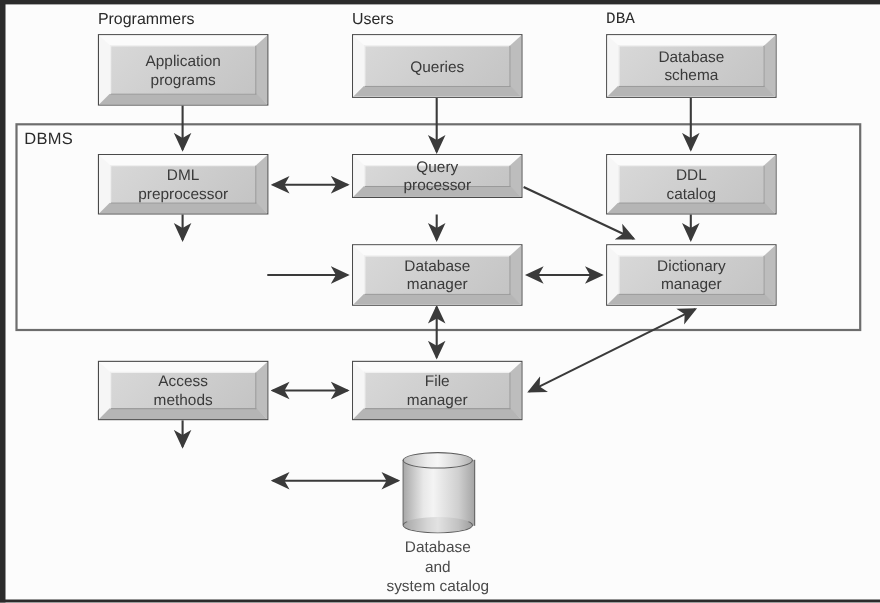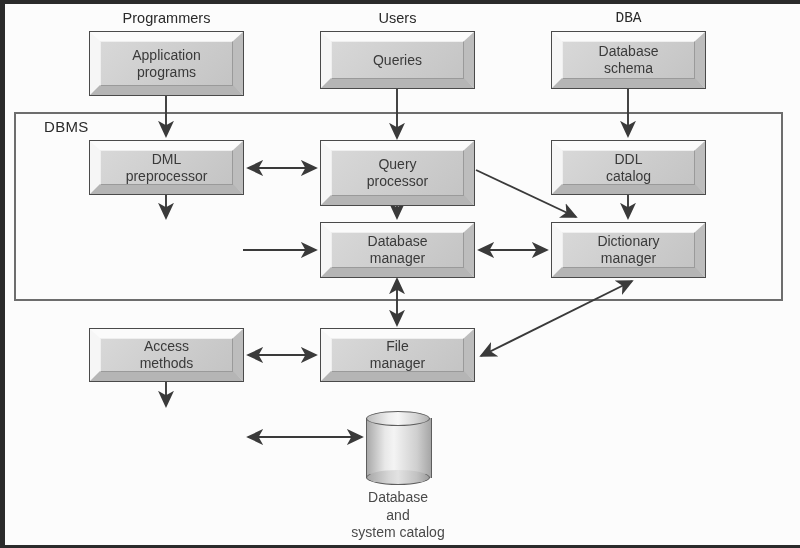--- a/index.html
+++ b/index.html
@@ -106,21 +106,20 @@
     left: 0; bottom: 0; right: 0; height: 10px;
     background: #b5b5b5;
     clip-path: polygon(10px 0, calc(100% - 10px) 0, 100% 100%, 0 100%);
   }
 
   
   .caption {
     position: absolute;
     font-size: 14.5px;
     color: #2a2a2a;
-    text-align: center;
     white-space: nowrap;
   }
   .cyl-caption {
     position: absolute;
     font-size: 14px;
     color: #4a4a4a;
     text-align: center;
     line-height: 1.25;
     white-space: pre-line;
     width: 200px;
@@ -169,21 +168,21 @@
 <body>
 
 <div id="canvas">
 
   <div class="paper"></div>
   <div class="edge-strip-left"></div>
   <div class="edge-strip-top"></div>
   <div class="edge-strip-bottom"></div>
 
   <div class="dbms-box" style="left:14px; top:112px; width:769px; height:189px;"></div>
-  <div class="dbms-label" style="left:44px; top:118px;">DBMS</div>
+  <div class="dbms-label" style="left:22px; top:118px;">DBMS</div>
 
   <svg class="wires" viewBox="0 0 800 548" xmlns="http://www.w3.org/2000/svg">
     <defs>
       <marker id="ah" markerWidth="9" markerHeight="9" refX="8" refY="4.5" orient="auto" markerUnits="strokeWidth">
         <path d="M0,0.3 L9,4.5 L0,8.7 L2.4,4.5 Z" fill="#3a3a3a"></path>
       </marker>
       <marker id="ahb" markerWidth="9" markerHeight="9" refX="1" refY="4.5" orient="auto" markerUnits="strokeWidth">
         <path d="M9,0.3 L0,4.5 L9,8.7 L6.6,4.5 Z" fill="#3a3a3a"></path>
       </marker>
     </defs>
@@ -253,21 +252,21 @@
 
   <div class="node" style="left:89px; top:140px; width:155px; height:55px;">
     <span class="bevel-t"></span>
     <span class="bevel-l"></span>
     <span class="bevel-r"></span>
     <span class="bevel-b"></span>
     <span class="inner">DML
 preprocessor</span>
   </div>
 
-  <div class="node" style="left:320px; top:140px; width:155px; height:66px;padding-left:37px;">
+  <div class="node" style="left:320px; top:140px; width:155px; height:40px;padding-left:37px;">
     <span class="bevel-t"></span>
     <span class="bevel-l"></span>
     <span class="bevel-r"></span>
     <span class="bevel-b"></span>
     <span class="inner">Query
 processor</span>
   </div>
 
   <div class="node" style="left:551px; top:140px; width:155px; height:55px;">
     <span class="bevel-t"></span>

